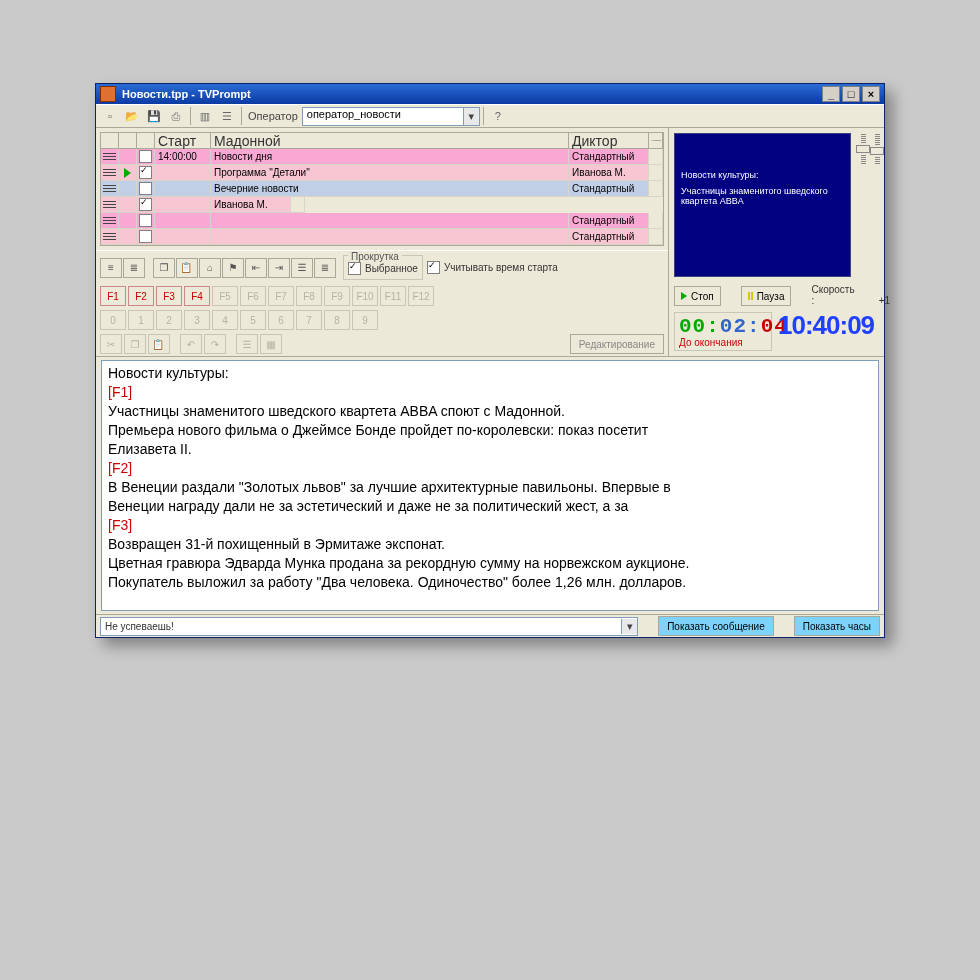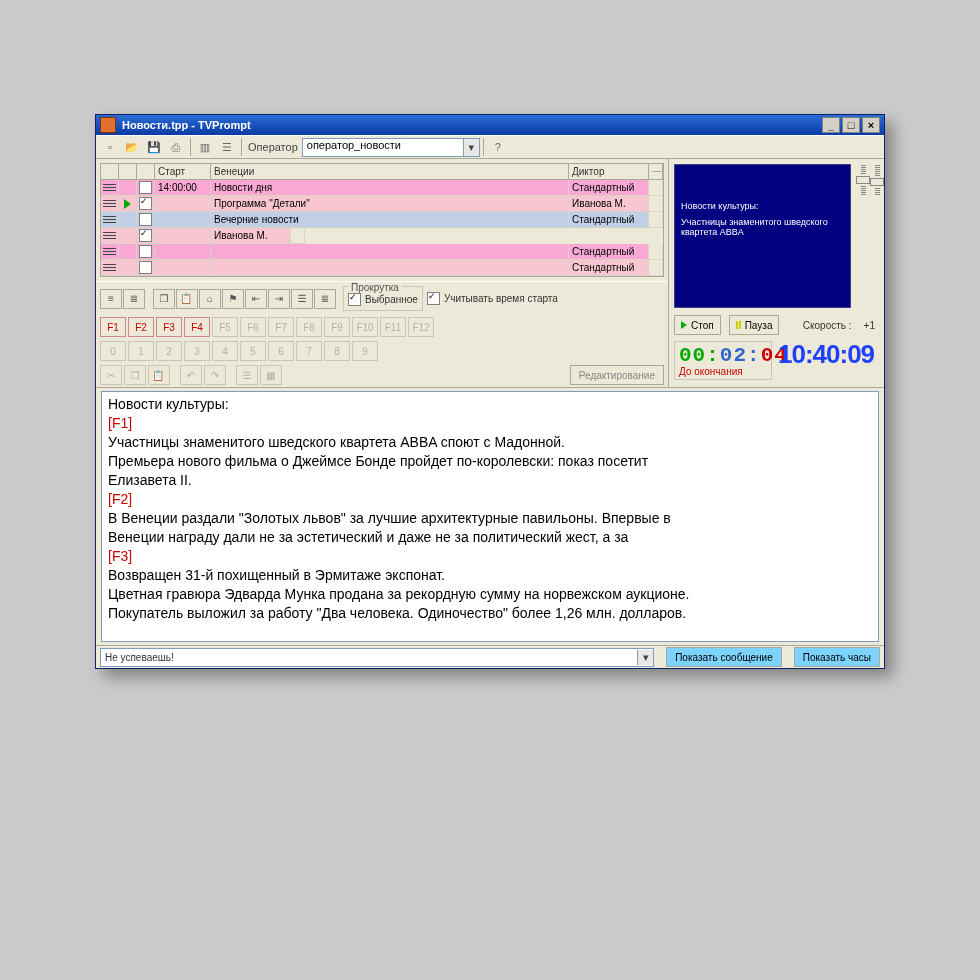--- a/index.html
+++ b/index.html
@@ -1,38 +1,38 @@
 <!DOCTYPE html>
 <html><head>
 <meta charset="utf-8">
 <style>
   html,body{margin:0;padding:0;font-family:Tahoma,Verdana,sans-serif;font-size:11px}
   body{width:980px;height:980px;background:#cacaca;display:flex;align-items:flex-start;justify-content:center}
-  .window{margin-top:114px;width:788px;background:#ece9d8;border:1px solid #0a246a;box-shadow:8px 8px 14px rgba(0,0,0,.35)}
+  .window{margin-top:83px;width:788px;background:#ece9d8;border:1px solid #0a246a;box-shadow:8px 8px 14px rgba(0,0,0,.35)}
   
   .titlebar{height:20px;background:linear-gradient(#2a6cd4,#0b3aa3);color:#fff;display:flex;align-items:center;font-weight:bold;font-size:11px}
   .titlebar .ico{width:14px;height:14px;margin:0 4px;background:#e07030;border:1px solid #803000}
   .titlebar .title{flex:1;padding-left:2px}
   .titlebar .winbtn{width:16px;height:14px;margin:0 1px;background:#d4d0c8;border:1px solid #808080;color:#000;display:flex;align-items:center;justify-content:center;font-family:Arial;font-size:11px;cursor:pointer}
   .titlebar .gap-right{width:3px}
   
   .toolbar{height:22px;border-top:1px solid #fff;border-bottom:1px solid #aca899;display:flex;align-items:center;padding:0 3px;gap:0}
   .tbtn{width:18px;height:18px;margin:0 1px;border:1px solid transparent;display:flex;align-items:center;justify-content:center;cursor:pointer;color:#666}
   .vsep{width:1px;height:18px;background:#aca899;margin:0 3px}
   .toolbar label{margin:0 4px 0 3px;color:#444}
   .op-sel{height:17px;width:160px;font-size:11px;border:1px solid #7f9db9;background:#fff}
   .op-sel-arrow{width:15px;height:17px;border:1px solid #7f9db9;border-left:none;background:#e8e8e8;display:flex;align-items:center;justify-content:center;color:#444;cursor:pointer}
   
   .upper{display:flex;border-bottom:1px solid #aca899}
   .left-pane{flex:1;display:flex;flex-direction:column}
   .right-pane{width:215px;display:flex;flex-direction:column;border-left:1px solid #aca899}
   
   .grid{margin:4px 4px 4px 4px;border:1px solid #aca899}
   .ghdr{display:flex;background:#ece9d8;height:16px}
-  .ghdr div{border-right:1px solid #aca899;border-bottom:1px solid #aca899;background:#ece9d8;font-size:10px;color:#333;display:flex;align-items:center;padding:0 3px;box-sizing:border-box}
+  .ghdr div{border-right:1px solid #aca899;border-bottom:1px solid #aca899;background:#ece9d8;font-size:14px;color:#333;display:flex;align-items:center;padding:0 3px;box-sizing:border-box}
   .c-ico{width:18px;padding:0!important}
   .c-play{width:18px;padding:0!important}
   .c-chk{width:18px;padding:0!important;justify-content:center}
   .c-start{width:56px}
   .c-name{flex:1}
   .c-spk{width:80px}
   .c-sb{width:14px}
   .grow{display:flex;height:16px}
   .grow > div{border-right:1px solid #d8d5c6;border-bottom:1px solid #d8d5c6;display:flex;align-items:center;font-size:10px;padding:0 3px;box-sizing:border-box}
   .row-blue > div{background:#f9a8d4}
@@ -58,38 +58,38 @@
   .fkey.hot{color:#c00;border-color:#cc8888}
   .fkey.dis{color:#b5b3a6;border-color:#c9c6b8}
   .numrow{display:flex;padding:2px 4px;gap:2px}
   .numrow .sbtn{width:24px}
   .btmrow{display:flex;padding:2px 4px;gap:2px;align-items:center}
   .btmrow .sbtn{width:20px}
   .rbtn{height:18px;padding:0 8px;border:1px solid #aca899;background:#ece9d8;color:#888;font-size:10px;display:flex;align-items:center;margin-left:auto;cursor:pointer}
   
   .preview{margin:5px;height:130px;background:#000080;color:#fff;font-size:9px;padding:6px;border:1px solid #404080;overflow:hidden}
   .preview h4{font-weight:normal;font-size:9px;margin:30px 0 6px 0}
-  .pv-ctl{display:flex;padding:2px 5px;gap:8px;align-items:center}
+  .pv-ctl{display:flex;padding:2px 5px;gap:20px;align-items:flex-end}
   .pv-btn{height:18px;border:1px solid #aca899;background:#ece9d8;font-size:10px;display:flex;align-items:center;padding:0 6px;cursor:pointer;gap:4px}
   .play-tri{width:0;height:0;border-left:6px solid #0a0;border-top:4px solid transparent;border-bottom:4px solid transparent}
   .pause-ic{display:flex;gap:1px}
   .pause-ic span{width:2px;height:8px;background:#cc0}
   .spd-lbl{font-size:10px;color:#333;margin-left:auto}
   .spd-val{font-size:10px;color:#333;margin:0 4px}
   .clocks{display:flex;padding:4px 5px;gap:6px}
   .clk-left{border:1px solid #c9c6b8;padding:2px 4px;width:88px}
   .clk-left .t{font-family:"Courier New",monospace;font-weight:bold;font-size:21px;letter-spacing:1px}
   .clk-left .t .g{color:#0a0}.clk-left .t .b{color:#36c}.clk-left .t .r{color:#c00}
   .clk-left .lbl{color:#c00;font-size:10px;margin-top:-1px}
   .clk-main{font-family:"Arial Narrow",Arial;font-weight:bold;font-size:26px;color:#2040ff;letter-spacing:-1px;margin-top:-2px}
   
   .editor{margin:3px 5px;height:243px;border:1px solid #7f9db9;background:#fff;overflow:hidden;padding:3px 6px;font-family:Verdana,Arial,sans-serif;font-size:14px;line-height:19px;color:#000}
   .editor .mk{color:#c00}
   
-  .status{height:22px;display:flex;align-items:center;padding:0 4px;gap:12px;border-top:1px solid #aca899}
+  .status{height:22px;display:flex;align-items:center;padding:0 4px;gap:20px;border-top:1px solid #aca899}
   .status .combo{flex:1;height:17px;border:1px solid #7f9db9;background:#fff;display:flex;align-items:center}
   .status .combo span{flex:1;padding:0 4px;font-size:10px;color:#333}
   .status .combo .dd{width:15px;height:15px;background:#e8e8e8;border-left:1px solid #7f9db9;display:flex;align-items:center;justify-content:center;color:#444}
   .stat-btn{height:18px;border:1px solid #aca899;background:#7dd3fc;font-size:10px;padding:0 8px;display:flex;align-items:center;cursor:pointer}
   .vslider{width:14px;display:flex;flex-direction:column;align-items:center;gap:1px;padding-top:6px}
   .vslider .m{width:5px;height:1px;background:#888}
   .vslider .thumb{width:12px;height:6px;background:#ece9d8;border:1px solid #888;margin:1px 0}
   .right-top{display:flex}
   .right-preview-wrap{flex:1}
 </style>
@@ -125,21 +125,21 @@
 
   <div class="upper">
     <div class="left-pane">
 
       <div class="grid">
         <div class="ghdr">
           <div class="c-ico"></div>
             <div class="c-play"></div>
             <div class="c-chk"></div>
           <div class="c-start">Старт</div>
-          <div class="c-name">Венеции</div>
+          <div class="c-name">Мадонной</div>
           <div class="c-spk">Диктор</div>
           <div class="c-sb">
               <div class="sb-up"></div>
             </div>
         </div>
         <div id="grid-body">
             <div class="grow row-blue">
               <div class="c-ico">
                 <div class="ham">
                   <span></span>

